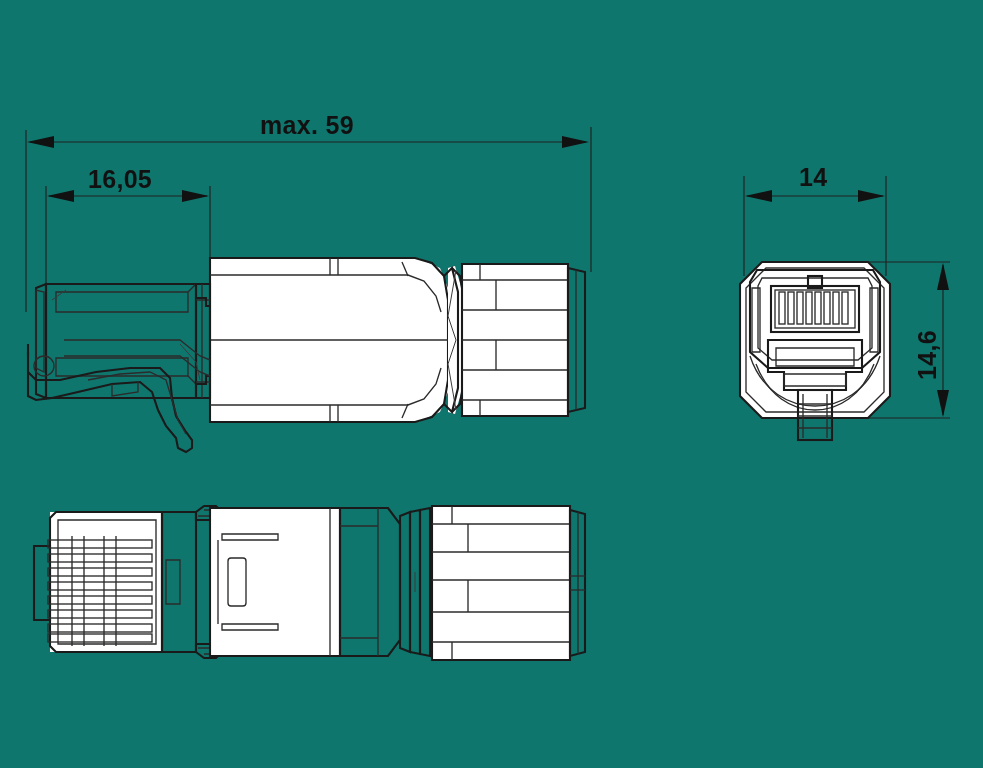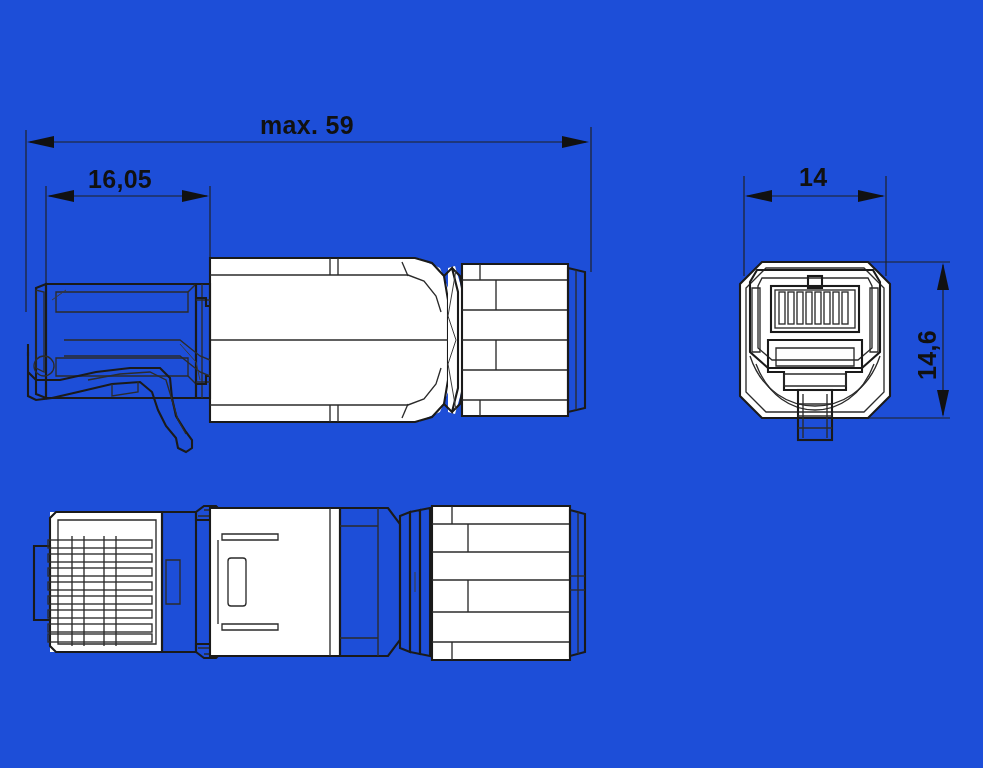--- a/index.html
+++ b/index.html
@@ -11,21 +11,21 @@
   body {
     width: 983px;
     height: 768px;
     font-family: "Liberation Sans", sans-serif;
     overflow: hidden;
   }
   #drawing-root {
     position: relative;
     width: 983px;
     height: 768px;
-    background: #1d4ed8;
+    background: #0f766e;
   }
   svg.tech-drawing {
     display: block;
     width: 983px;
     height: 768px;
   }
   .outline {
     fill: none;
     stroke: #1a1a1a;
     stroke-width: 2.1;

